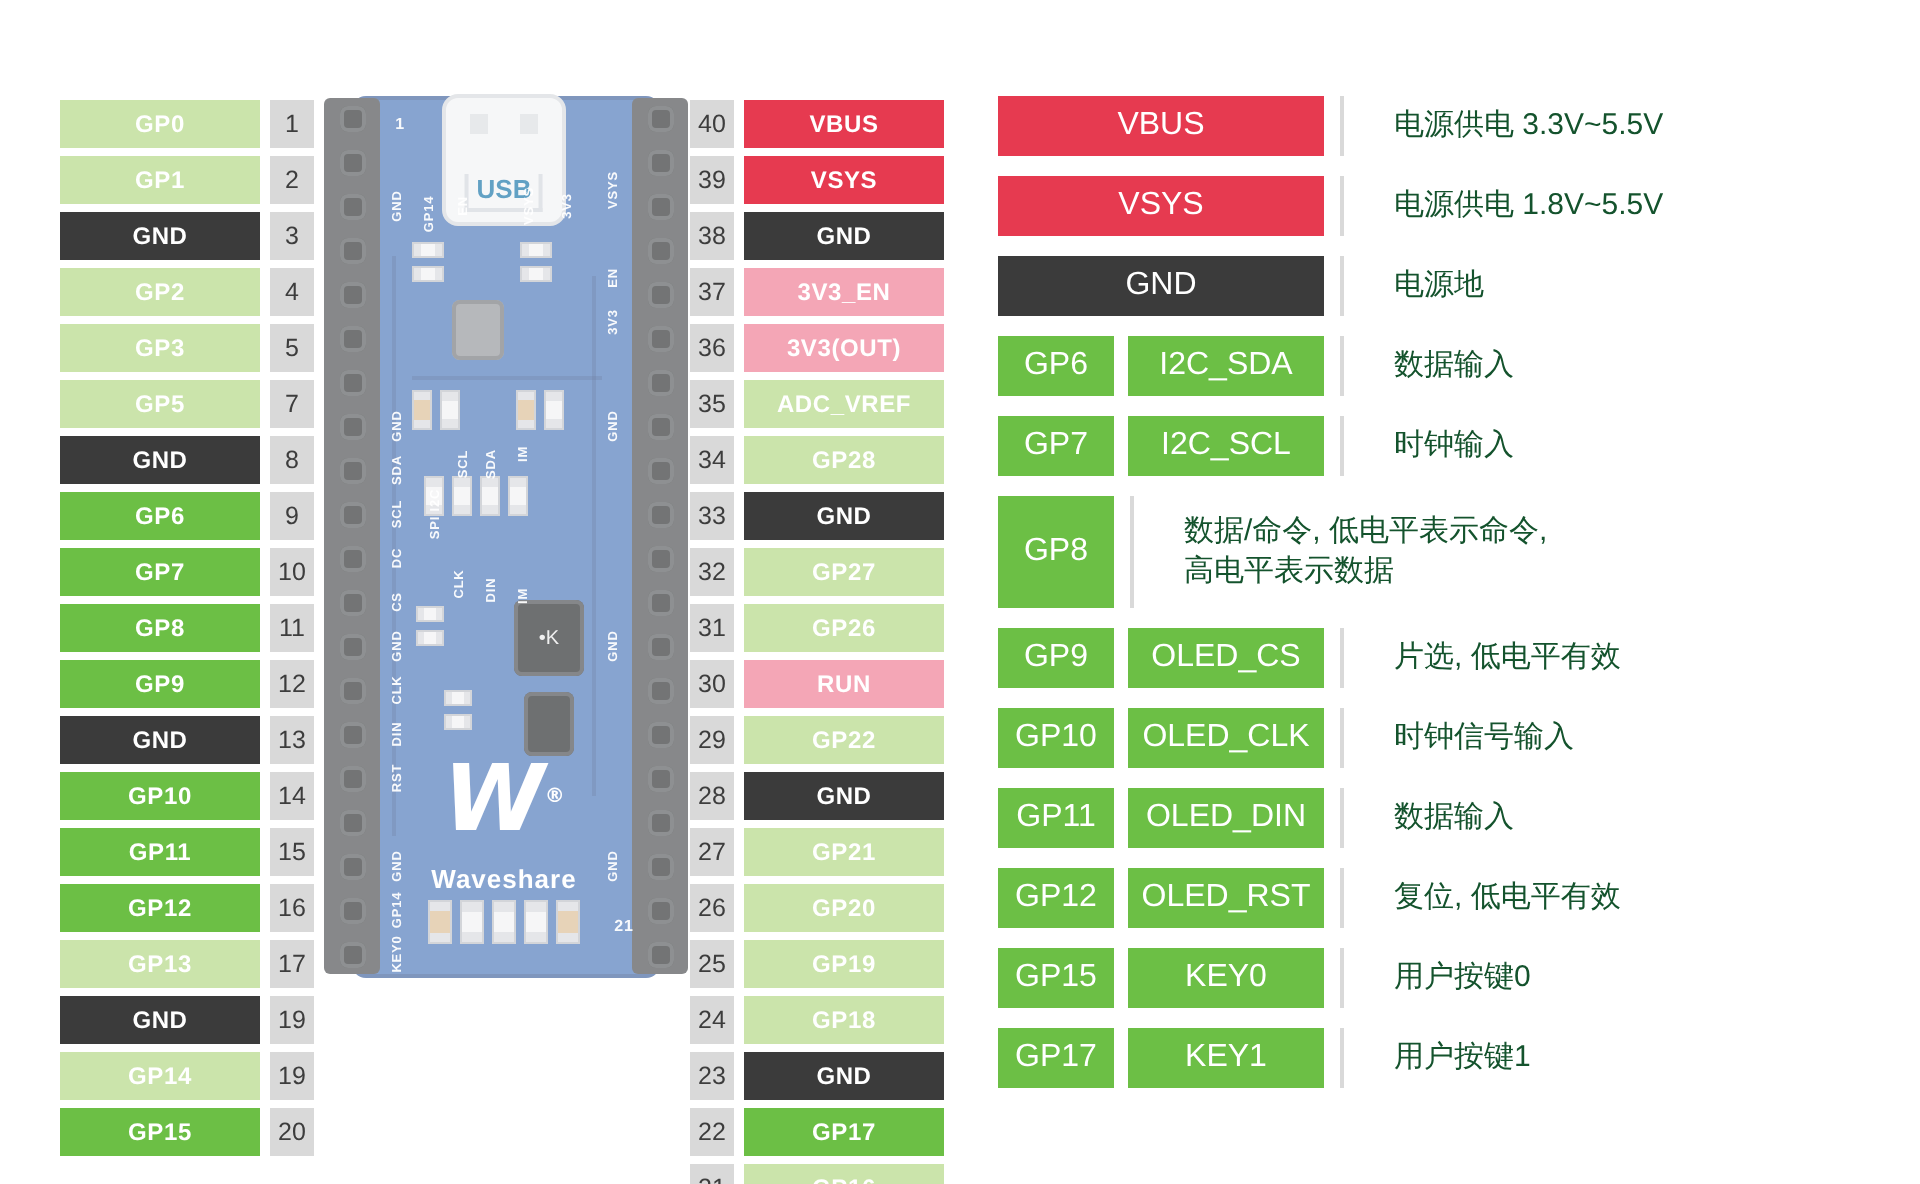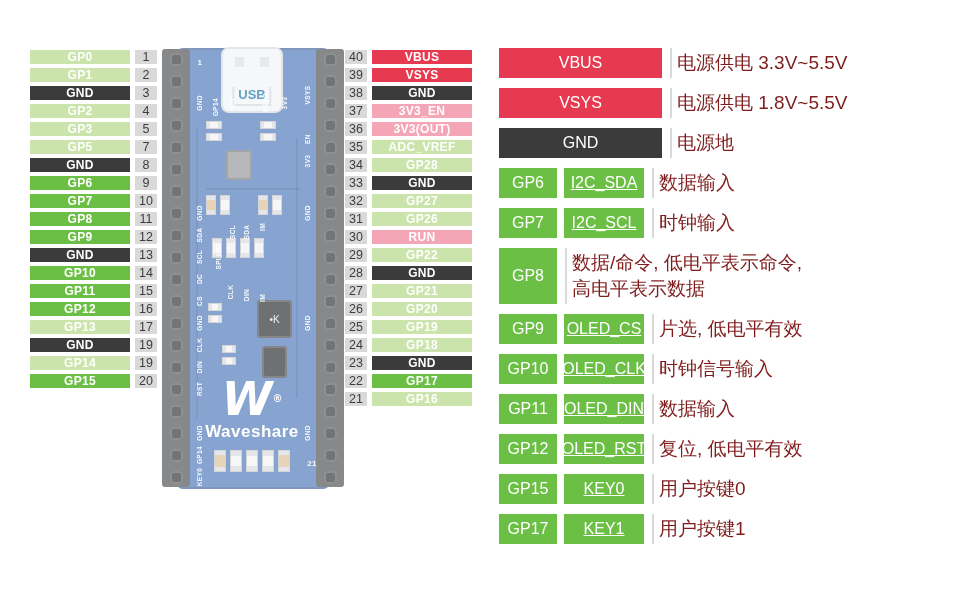--- a/index.html
+++ b/index.html
@@ -13,41 +13,41 @@
   }
   html,body{margin:0;padding:0;background:#fff;}
   #stage{
     position:relative;width:960px;height:592px;background:#ffffff;overflow:hidden;
     font-family:"Liberation Sans","DejaVu Sans",sans-serif;
   }
   
   .pin-col{position:absolute;display:flex;flex-direction:column;}
   #pins-left{left:30px;top:50px;}
   #pins-right{left:345px;top:50px;}
-  .pin-row{display:flex;height:14px;margin-bottom:4px;}
+  .pin-row{display:flex;height:24px;margin-bottom:4px;}
   .pin-label{width:100px;display:flex;align-items:center;justify-content:center;
     color:#fff;font-size:12px;font-weight:bold;letter-spacing:.3px;}
   .pin-num{width:22px;margin:0 0 0 5px;background:var(--num-gray);color:#3d3d3d;
     font-size:12.5px;display:flex;align-items:center;justify-content:center;}
   #pins-right .pin-num{margin:0 5px 0 0;}
   .t-gpio{background:var(--light-green);}
   .t-active{background:var(--bright-green);}
   .t-ground{background:var(--gnd-dark);}
   .t-power{background:var(--power-red);}
   .t-sysctl{background:var(--ctrl-pink);}
   
   #legend{position:absolute;left:499px;top:48px;display:flex;flex-direction:column;}
   .lg-row{display:flex;align-items:stretch;height:30px;margin-bottom:10px;}
   .lg-row.tall{height:56px;}
   .lg-box{display:flex;align-items:center;justify-content:center;color:#fff;font-size:16px;}
   .lg-pin{width:58px;}
-  .lg-func{width:80px;margin-left:7px;text-decoration:underline;}
+  .lg-func{width:98px;margin-left:7px;}
   .lg-merged{width:163px;}
-  .lg-desc{margin-left:8px;border-left:2px solid #d9d9d9;padding-left:5px;
-    display:flex;align-items:center;font-size:19px;color:#7f1d1d;
+  .lg-desc{margin-left:8px;border-left:2px solid #d9d9d9;padding-left:25px;
+    display:flex;align-items:center;font-size:15px;color:#14532d;
     white-space:pre-line;line-height:1.35;}
   
   #board{position:absolute;left:162px;top:45px;width:182px;height:447px;opacity:.62;}
   #pcb{position:absolute;left:14px;top:3px;width:154px;height:441px;border-radius:7px;
     background:var(--board-blue);box-shadow:inset 0 0 0 2px rgba(10,20,60,.25);}
   .trace{position:absolute;background:rgba(20,40,90,.25);}
   .hdr{position:absolute;top:4px;height:438px;width:28px;background:#3f4144;border-radius:3px;}
   #hdr-left{left:0;}
   #hdr-right{left:154px;}
   .pinhole{position:absolute;width:13px;height:13px;border-radius:4px;background:#1e2022;
@@ -65,21 +65,21 @@
     box-shadow:inset 0 0 0 2px #3c3f43;display:flex;align-items:center;justify-content:center;
     color:#e8e8e8;font-size:10px;}
   .smd{position:absolute;border:1px solid #b9bcc2;box-sizing:border-box;}
   .smd.h{background:linear-gradient(90deg,#d6d8dd 0 24%,#f1f1f3 24% 76%,#d6d8dd 76%);}
   .smd.v{background:linear-gradient(180deg,#d6d8dd 0 24%,#f1f1f3 24% 76%,#d6d8dd 76%);}
   .smd.tan{background:linear-gradient(180deg,#d6d8dd 0 22%,#d9b98e 22% 78%,#d6d8dd 78%);}
   #logo{position:absolute;left:40px;top:332px;width:100px;height:70px;text-align:center;color:#fff;}
   #logo-w{font-size:46px;font-weight:bold;font-style:italic;line-height:44px;
     font-family:"DejaVu Sans",sans-serif;}
   #logo-reg{font-size:10px;vertical-align:top;}
-  #logo-text{font-size:17px;font-weight:bold;letter-spacing:.5px;margin-top:1px;}
+  #logo-text{font-size:13px;font-weight:bold;letter-spacing:.5px;margin-top:11px;}
 </style>
 </head>
 <body>
 
 <div id="stage">
 
   <div id="pins-left" class="pin-col">
       <div class="pin-row">
         <span class="pin-label t-gpio">GP0</span>
         <span class="pin-num">1</span>

